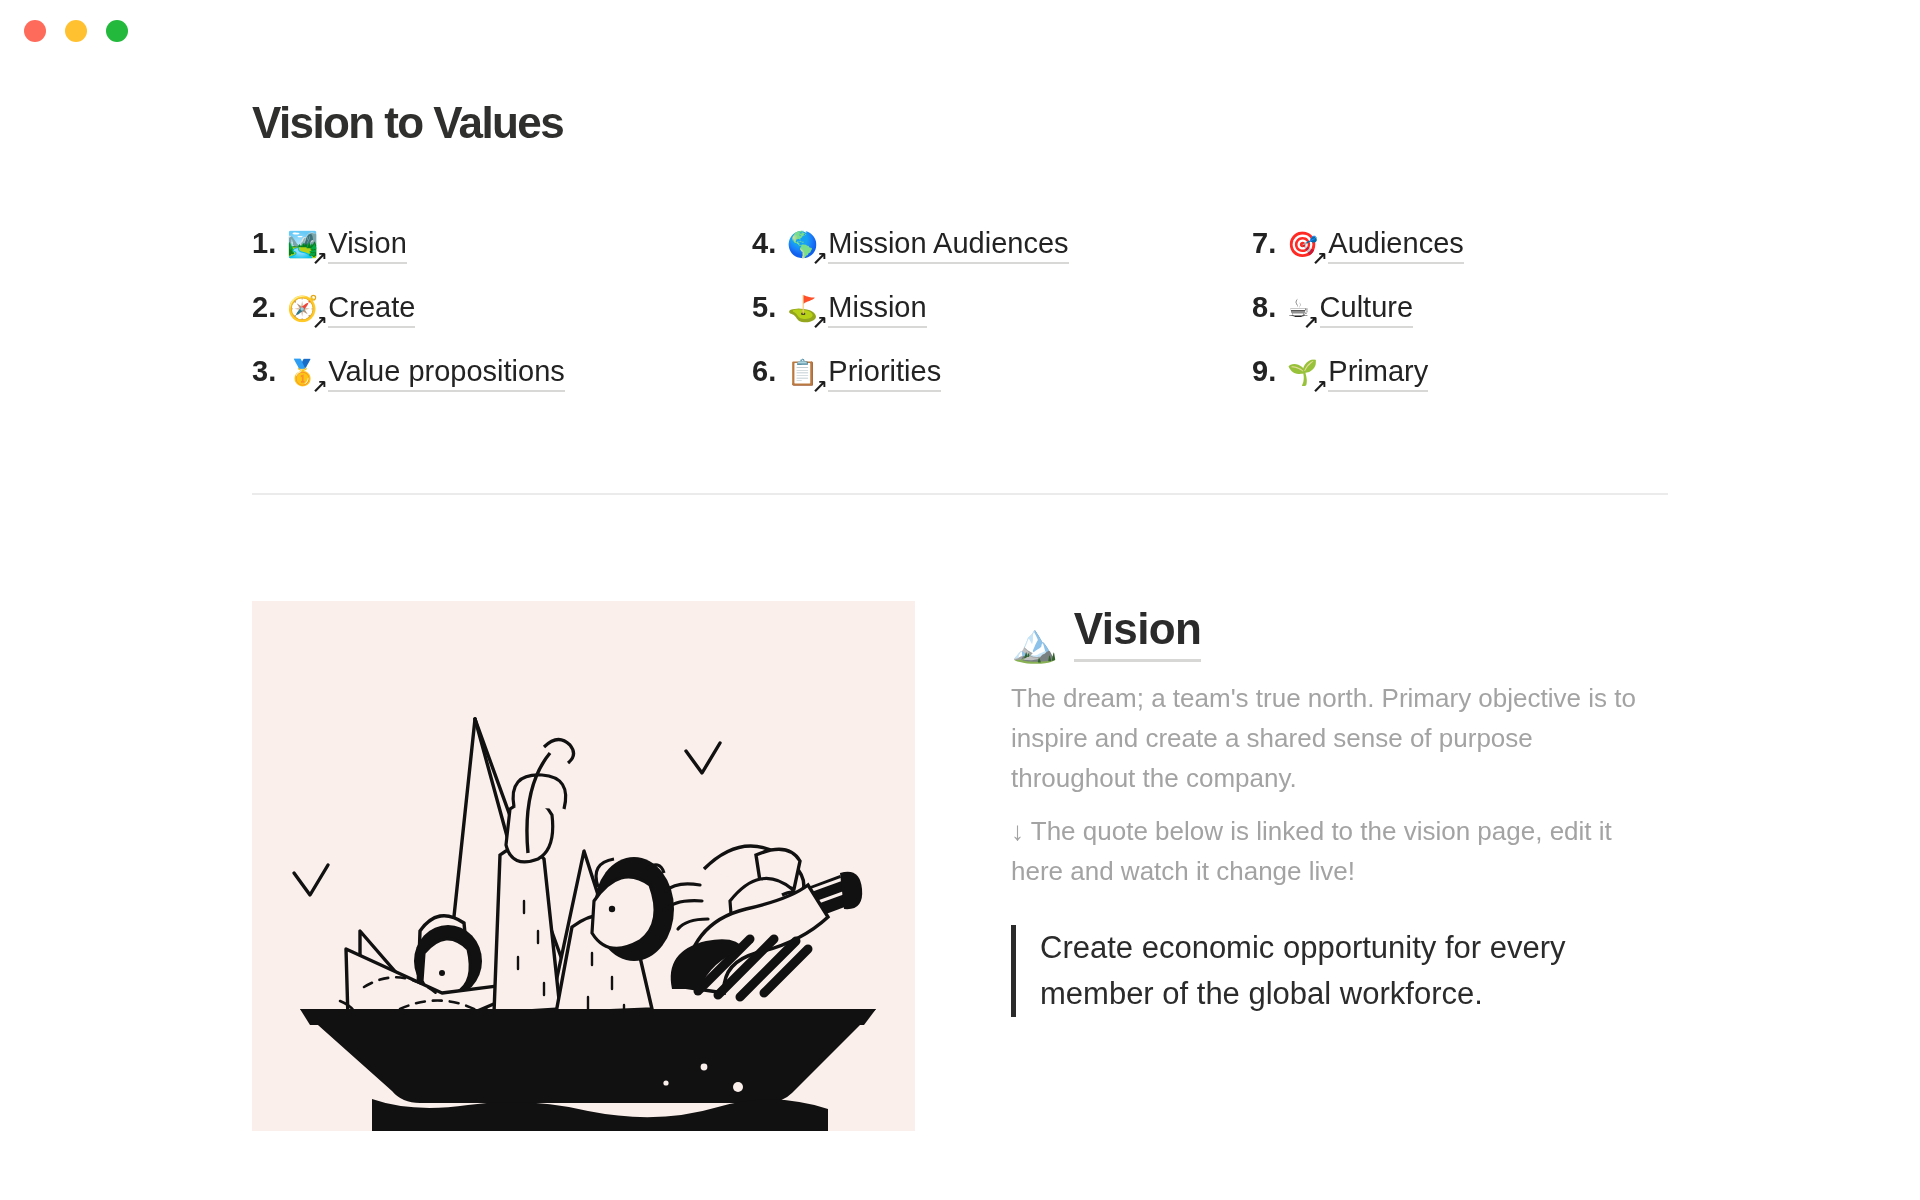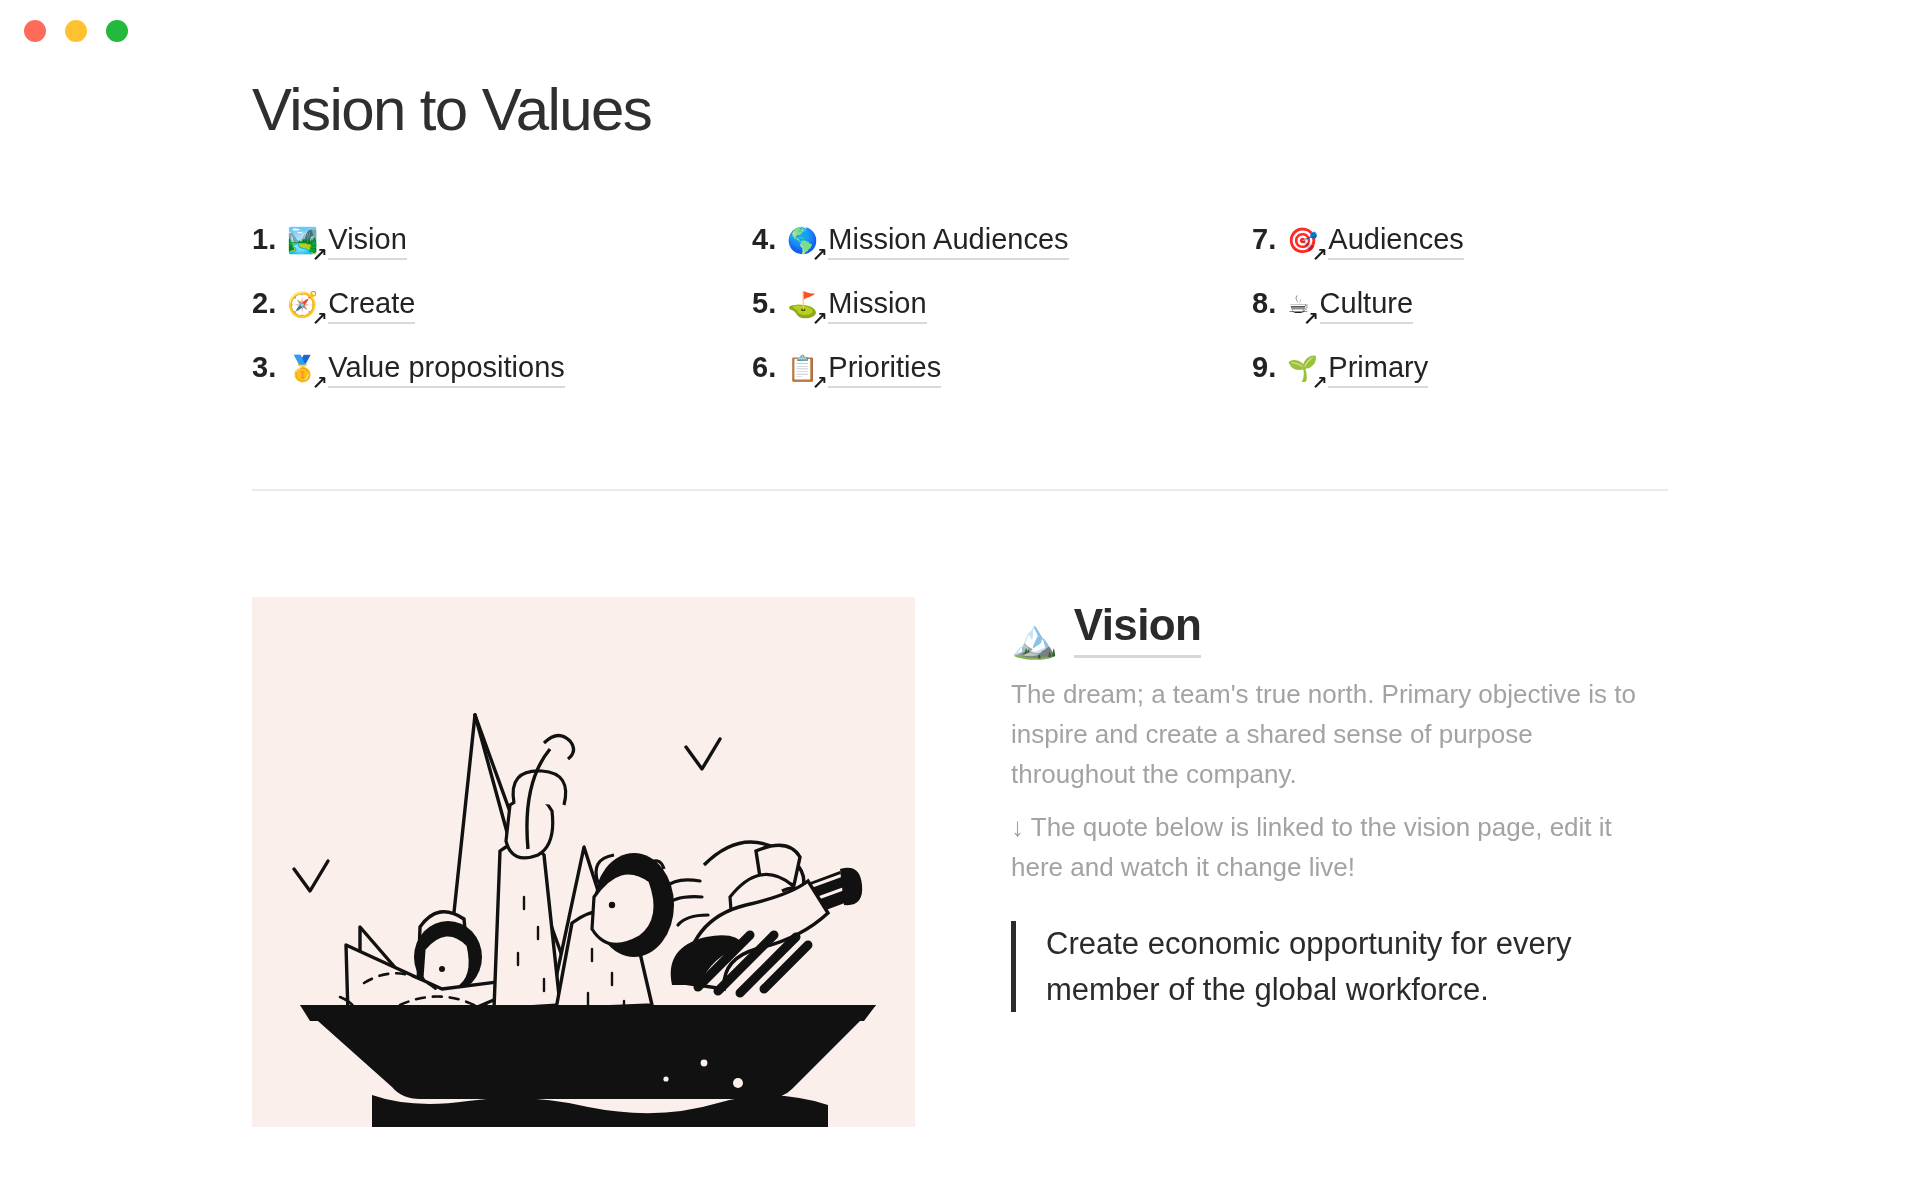--- a/index.html
+++ b/index.html
@@ -45,26 +45,26 @@
   
   .page {
     position: absolute;
     top: 62px; left: 0;
     width: 1920px;
     height: 1138px;
     padding: 0 252px;
   }
 
   .page-title {
-    font-size: 60px;
-    font-weight: 400;
+    font-size: 44px;
+    font-weight: 700;
     letter-spacing: -1.6px;
     color: #2f2f2d;
     line-height: 1.12;
-    margin-top: 14px;
+    margin-top: 36px;
   }
 
   
   .index-grid {
     display: grid;
     grid-template-columns: 500px 500px 420px;
     column-gap: 0px;
     row-gap: 0px;
     grid-auto-flow: column;
     grid-template-rows: repeat(3, 64px);
@@ -159,21 +159,21 @@
     line-height: 1.54;
     color: #a3a3a3;
     margin-top: 16px;
     max-width: 640px;
   }
   .section-para.note { margin-top: 13px; }
 
   .quote {
     margin-top: 34px;
     border-left: 5px solid #2b2b2b;
-    padding-left: 30px;
+    padding-left: 24px;
     font-size: 31px;
     line-height: 1.47;
     color: #2b2b2b;
     max-width: 620px;
   }
 </style>
 </head>
 <body>
 
 <div class="window">

